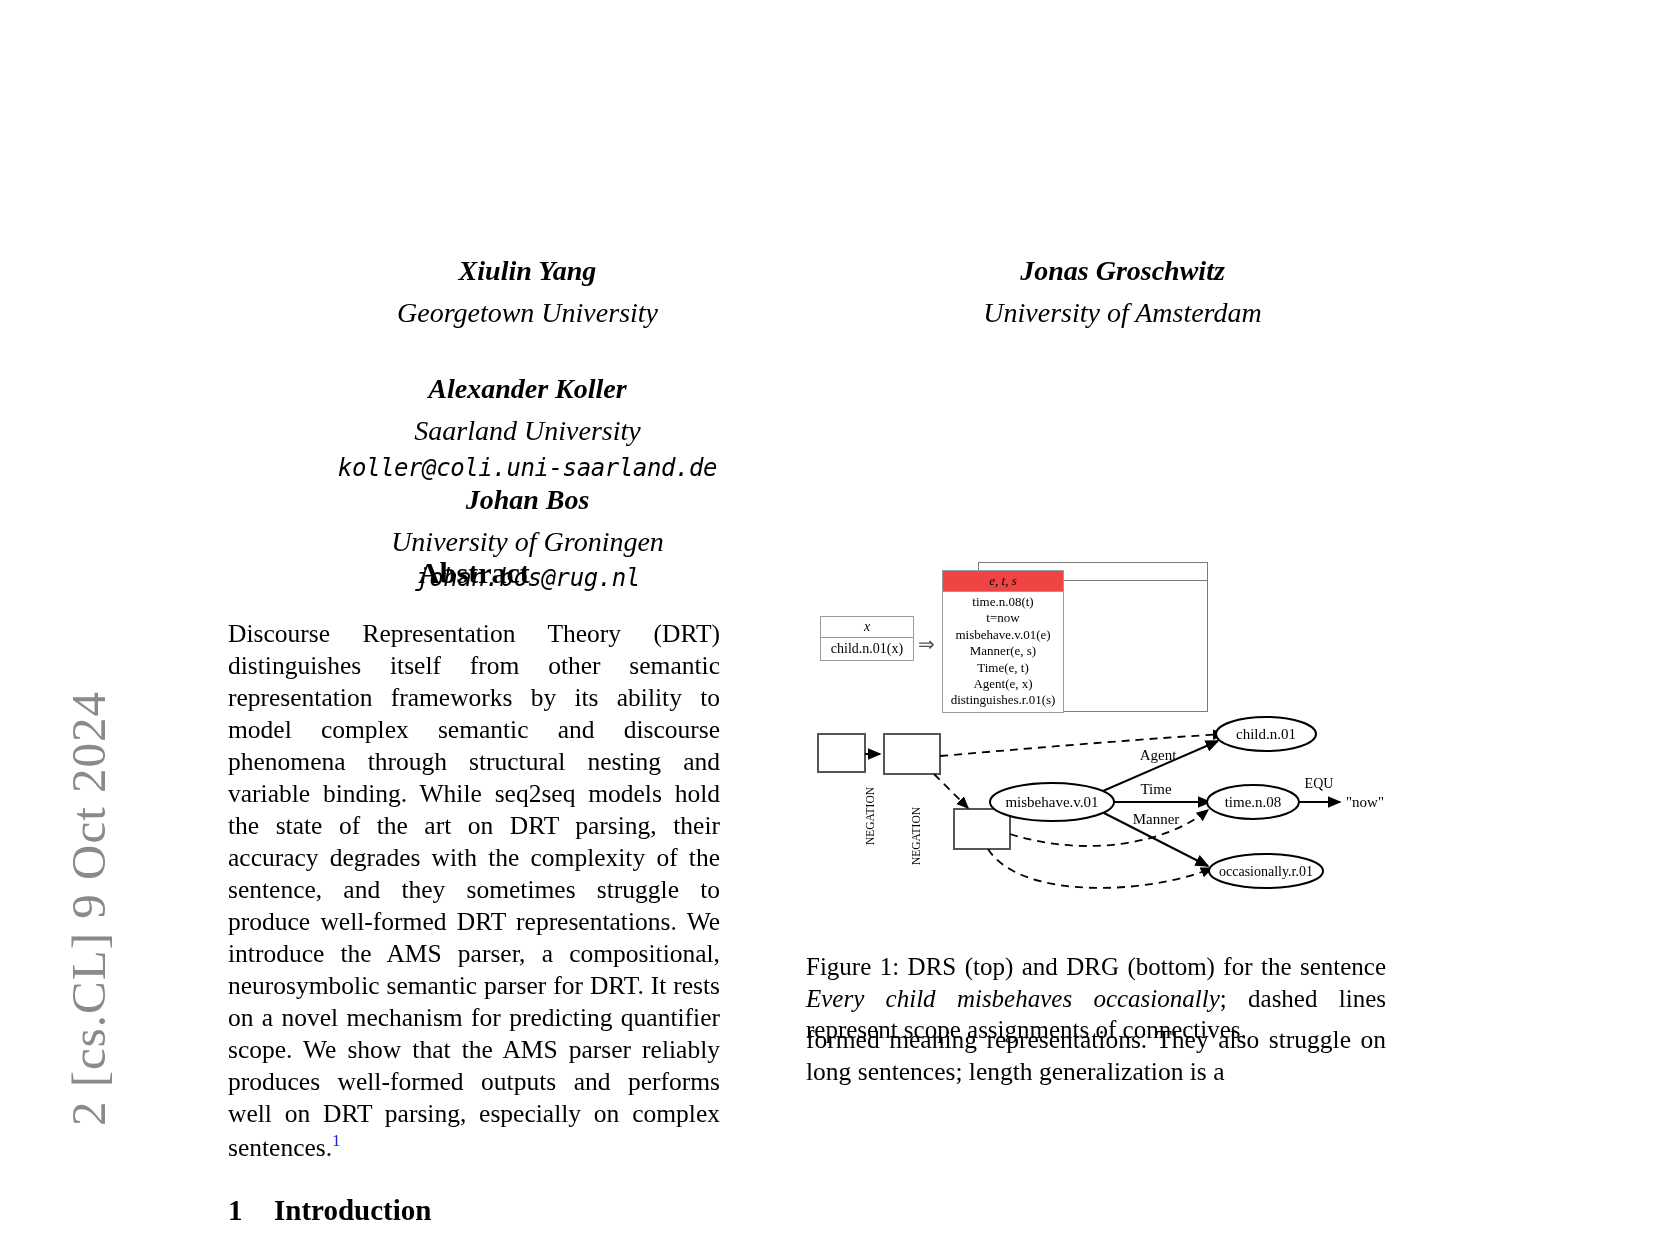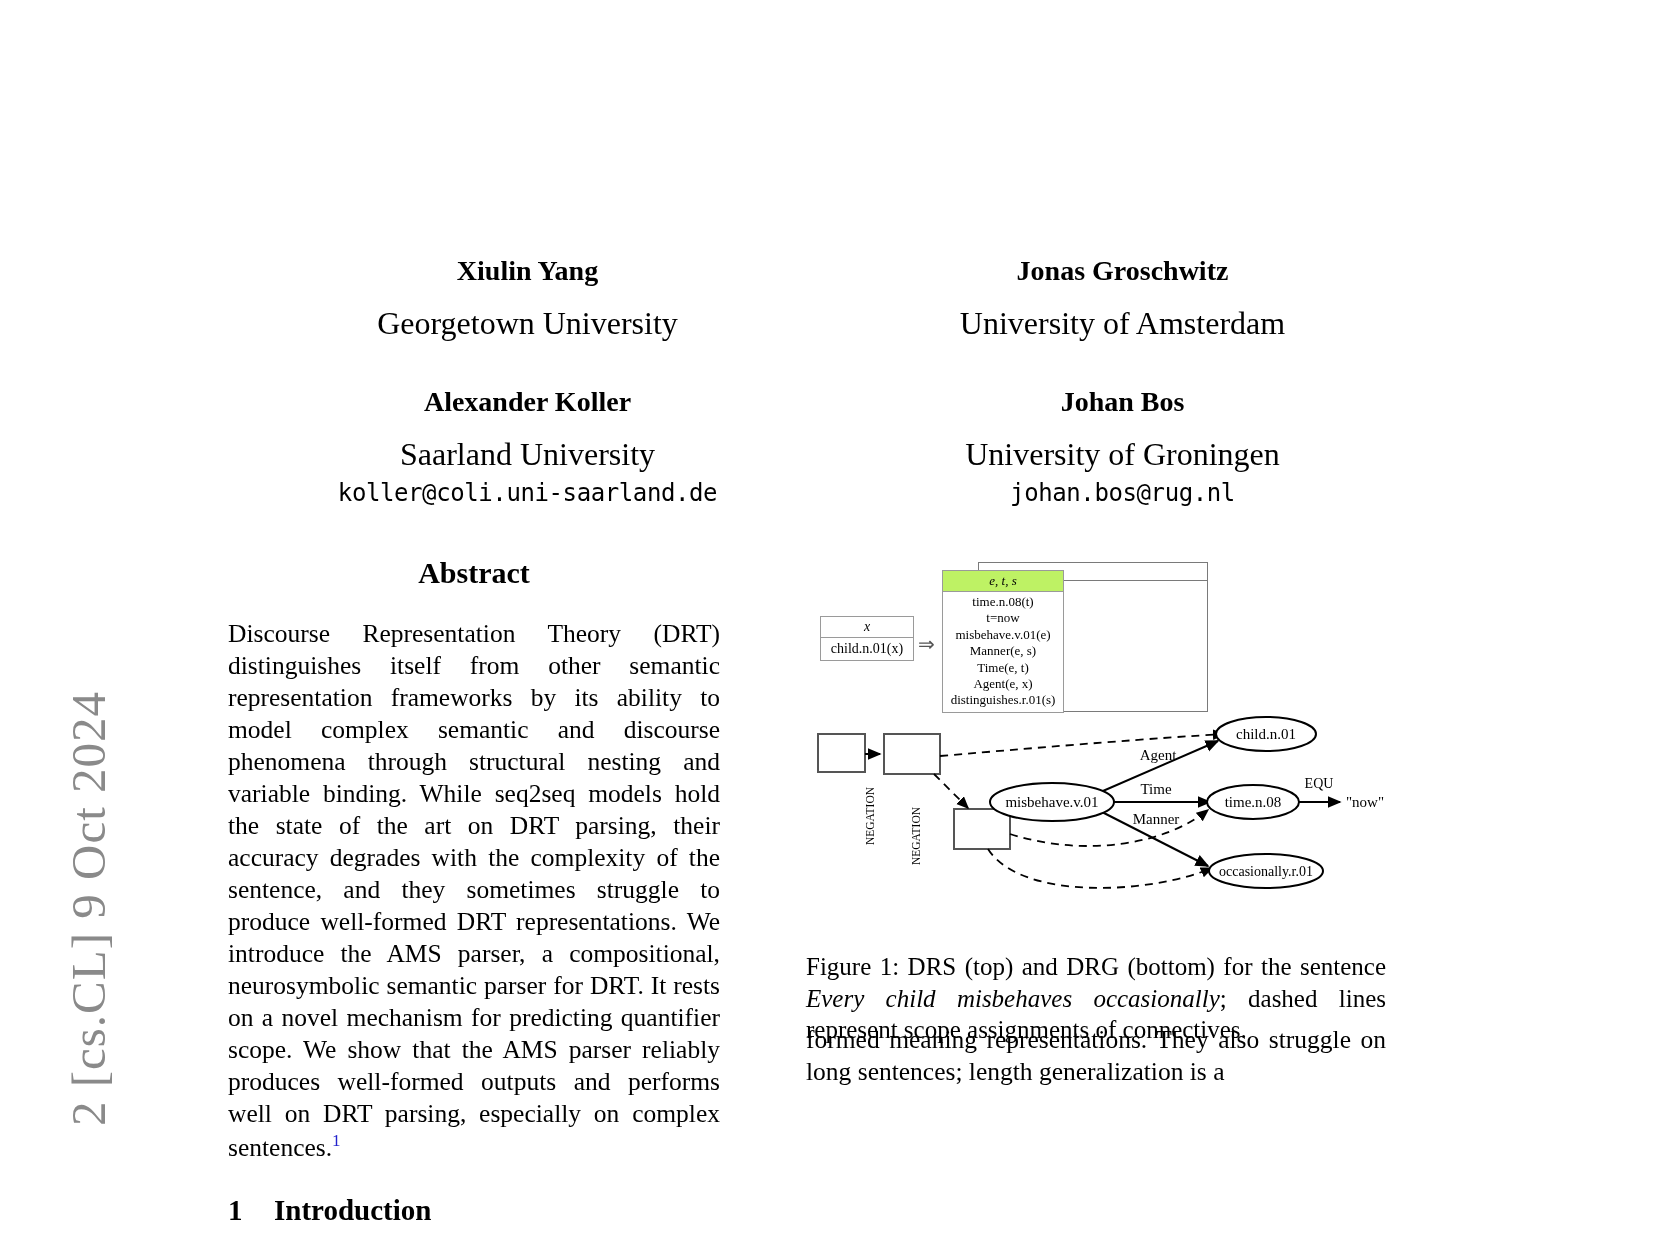--- a/index.html
+++ b/index.html
@@ -48,34 +48,35 @@
   
   .authors {
     position: absolute;
     left: 230px;
     top: 254px;
     width: 1190px;
   }
   .author-row {
     display: flex;
     width: 100%;
-  }
-  .author-row.second { margin-top: 42px; }
+    font-style: italic;
+  }
+  .author-row.second { margin-top: 42px; flex-direction: column; }
   .author-block {
     width: 50%;
     text-align: center;
     line-height: 1.22;
   }
   .author-name {
     font-size: 28px;
     font-weight: bold;
   }
   .author-affil {
-    font-size: 32px;
-    margin-top: 16px;
+    font-size: 28px;
+    margin-top: 8px;
   }
   .author-email {
     font-family: "DejaVu Sans Mono", monospace;
     font-size: 24px;
     margin-top: 5px;
     letter-spacing: -0.4px;
   }
 
   
   .col-left {
@@ -176,21 +177,21 @@
   .drs-right {
     left: 136px;
     top: 14px;
     width: 120px;
   }
   .drs-right .hdr {
     font-style: italic;
     font-size: 13px;
     padding: 2px 0 2px;
     border-bottom: 1.5px solid #9a9a9a;
-    background: #bef264;
+    background: #ef4444;
   }
   .drs-right .cnd-list {
     padding: 2px 0 3px;
   }
   .drs-right .cnd-list div {
     font-size: 13px;
     line-height: 1.26;
   }
 
   

